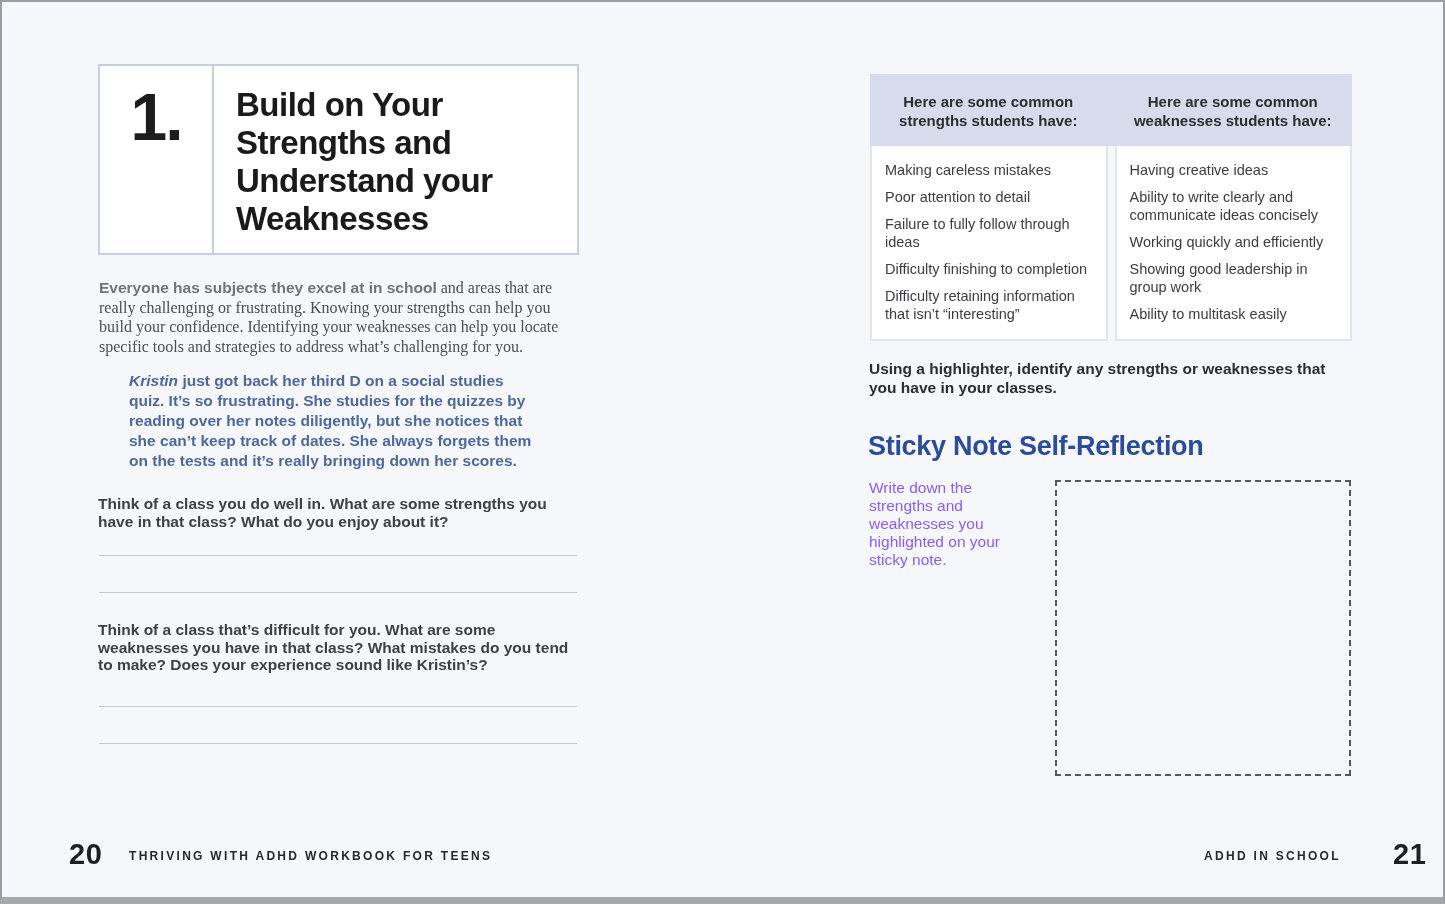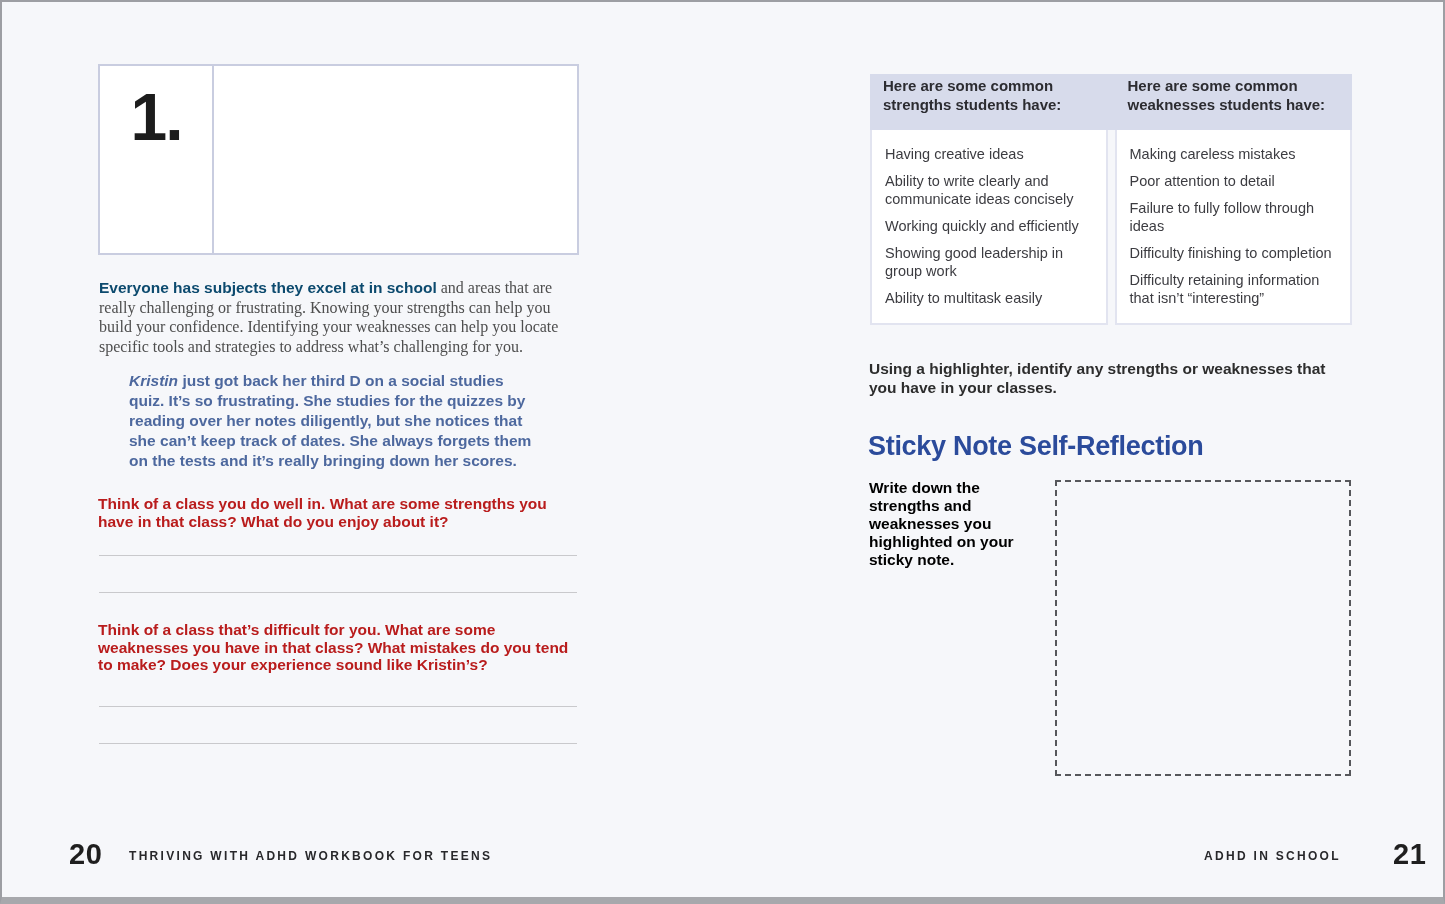--- a/index.html
+++ b/index.html
@@ -43,34 +43,34 @@
     letter-spacing: -0.5px;
   }
 
   .intro {
     position: absolute; left: 97px; top: 276px; width: 480px;
     font-family: "Liberation Serif", serif;
     font-size: 16px; line-height: 19.5px; color: #4e4e4e;
   }
   .intro .lead-bold {
     font-family: "Liberation Sans", sans-serif;
-    font-weight: 700; color: #0c4a6e; font-size: 15.5px; text-align: right;
+    font-weight: 700; color: #737373; font-size: 15.5px; text-align: right;
   }
 
   .vignette {
     position: absolute; left: 127px; top: 369px; width: 404px;
     font-size: 15.5px; line-height: 20px;
     font-weight: 600; color: #4d689e;
   }
   .vignette .name { font-weight: 800; font-style: italic; }
 
   .question {
     position: absolute; left: 96px; width: 482px;
     font-size: 15.5px; line-height: 17.5px;
-    font-weight: 700; color: #b91c1c;
+    font-weight: 700; color: #404040;
   }
   .q1 { top: 493px; }
   .q2 { top: 619px; }
 
   .answer-line {
     position: absolute; left: 97px; width: 478px; height: 0;
     border-top: 1.5px solid #c9c9cc;
   }
   .l1 { top: 553px; }
   .l2 { top: 590px; }
@@ -80,23 +80,23 @@
   
   .sw-table {
     position: absolute; left: 868px; top: 72px; width: 482px;
   }
   .sw-header-row {
     display: flex; gap: 7px;
     background: #d7dbeb;
   }
   .sw-header-cell {
     flex: 1;
-    padding: 2px 14px 16px 13px;
+    padding: 18px 14px 16px 13px;
     font-size: 15px; line-height: 19px;
-    font-weight: 700; color: #2c2c31;
+    font-weight: 700; color: #2c2c31; text-align: center;
   }
   .sw-body-row { display: flex; gap: 7px; }
   .sw-body-cell {
     flex: 1;
     background: #ffffff;
     border: 2px solid #e2e4f0;
     border-top: none;
     padding: 15px 12px 16px 13px;
   }
   .sw-item {
@@ -113,21 +113,21 @@
 
   .section-heading {
     position: absolute; left: 866px; top: 429px;
     font-size: 27px; font-weight: 800; color: #2b4b9b;
     letter-spacing: -0.3px;
   }
 
   .sticky-instruction {
     position: absolute; left: 867px; top: 477px; width: 165px;
     font-size: 15.5px; line-height: 18px;
-    font-weight: 700; color: #000000;
+    font-weight: 400; color: #8b5cf6;
   }
 
   .sticky-box {
     position: absolute; left: 1053px; top: 478px;
     width: 296px; height: 296px;
     border: 2px dashed #56575b;
   }
 
   
   .footer-num {
@@ -147,20 +147,21 @@
 </style>
 </head>
 <body>
 
 <div class="spread">
 
   <div class="chapter-box">
     <div class="chapter-num-cell">
       <div class="chapter-num">1.</div>
     </div>
+    <div class="chapter-title">Build on Your Strengths and Understand your Weaknesses</div>
   </div>
 
   <p class="intro"><span class="lead-bold">Everyone has subjects they excel at in school</span><span> and areas that are really challenging or frustrating. Knowing your strengths can help you build your confidence. Identifying your weaknesses can help you locate specific tools and strategies to address what’s challenging for you.</span></p>
 
   <p class="vignette"><span class="name">Kristin</span><span> just got back her third D on a social studies quiz. It’s so frustrating. She studies for the quizzes by reading over her notes diligently, but she notices that she can’t keep track of dates. She always forgets them on the tests and it’s really bringing down her scores.</span></p>
 
   <p class="question q1">Think of a class you do well in. What are some strengths you have in that class? What do you enjoy about it?</p>
   <div class="answer-line l1"></div>
   <div class="answer-line l2"></div>
 
@@ -171,33 +172,33 @@
   <div class="footer-num fn-left">20</div>
   <div class="footer-label fl-left">THRIVING WITH ADHD WORKBOOK FOR TEENS</div>
 
   <div class="sw-table">
     <div class="sw-header-row">
       <div class="sw-header-cell">Here are some common strengths students have:</div>
       <div class="sw-header-cell">Here are some common weaknesses students have:</div>
     </div>
     <div class="sw-body-row">
       <div class="sw-body-cell">
+        <div class="sw-item">Making careless mistakes</div>
+        <div class="sw-item">Poor attention to detail</div>
+        <div class="sw-item">Failure to fully follow through ideas</div>
+        <div class="sw-item">Difficulty finishing to completion</div>
+        <div class="sw-item">Difficulty retaining information that isn’t “interesting”</div>
+      </div>
+      <div class="sw-body-cell">
         <div class="sw-item">Having creative ideas</div>
         <div class="sw-item">Ability to write clearly and communicate ideas concisely</div>
         <div class="sw-item">Working quickly and efficiently</div>
         <div class="sw-item">Showing good leadership in group work</div>
         <div class="sw-item">Ability to multitask easily</div>
       </div>
-      <div class="sw-body-cell">
-        <div class="sw-item">Making careless mistakes</div>
-        <div class="sw-item">Poor attention to detail</div>
-        <div class="sw-item">Failure to fully follow through ideas</div>
-        <div class="sw-item">Difficulty finishing to completion</div>
-        <div class="sw-item">Difficulty retaining information that isn’t “interesting”</div>
-      </div>
     </div>
   </div>
 
   <p class="highlighter-note">Using a highlighter, identify any strengths or weaknesses that you have in your classes.</p>
 
   <h2 class="section-heading">Sticky Note Self-Reflection</h2>
 
   <p class="sticky-instruction">Write down the strengths and weaknesses you highlighted on your sticky note.</p>
 
   <div class="sticky-box"></div>

